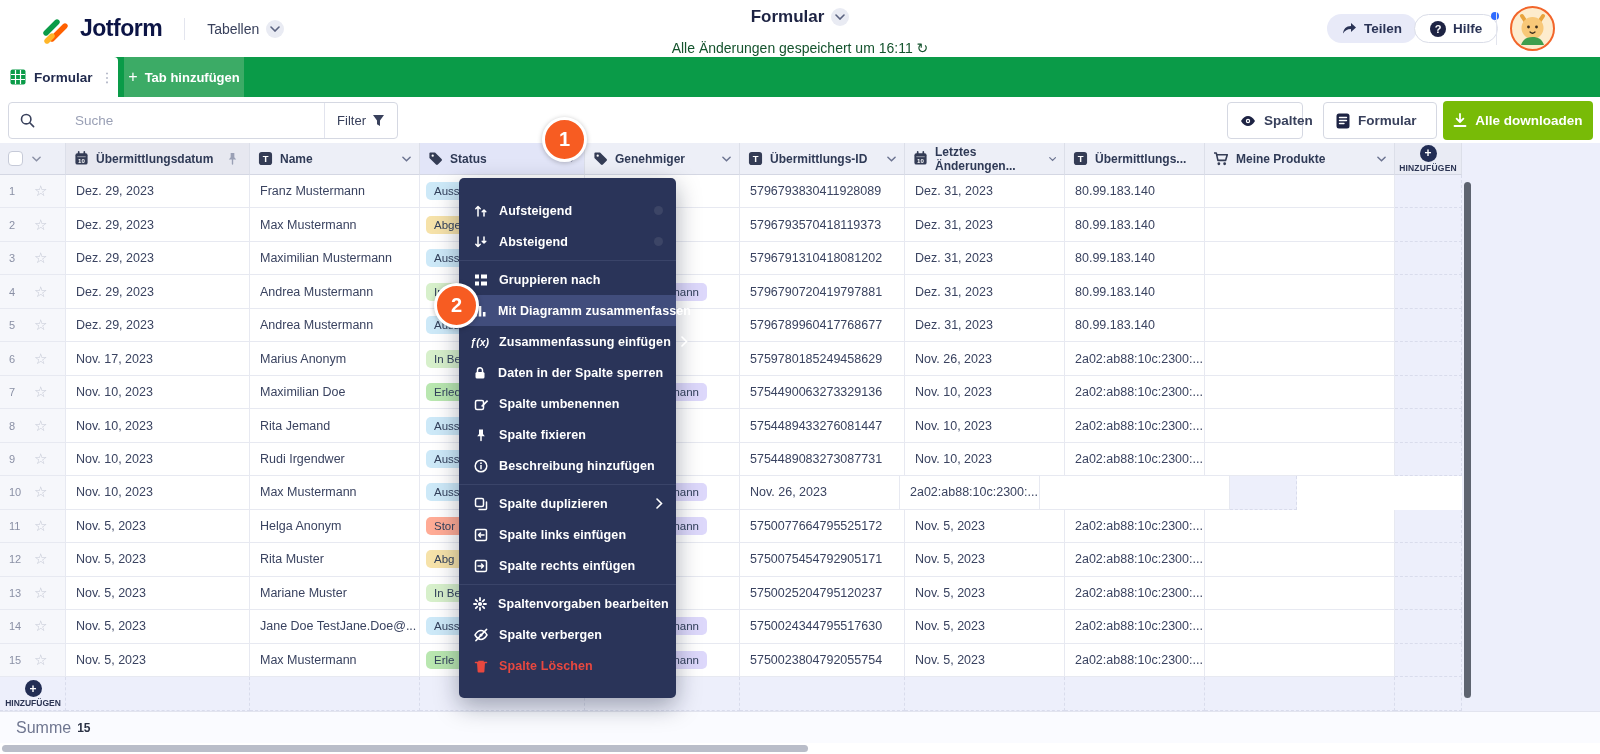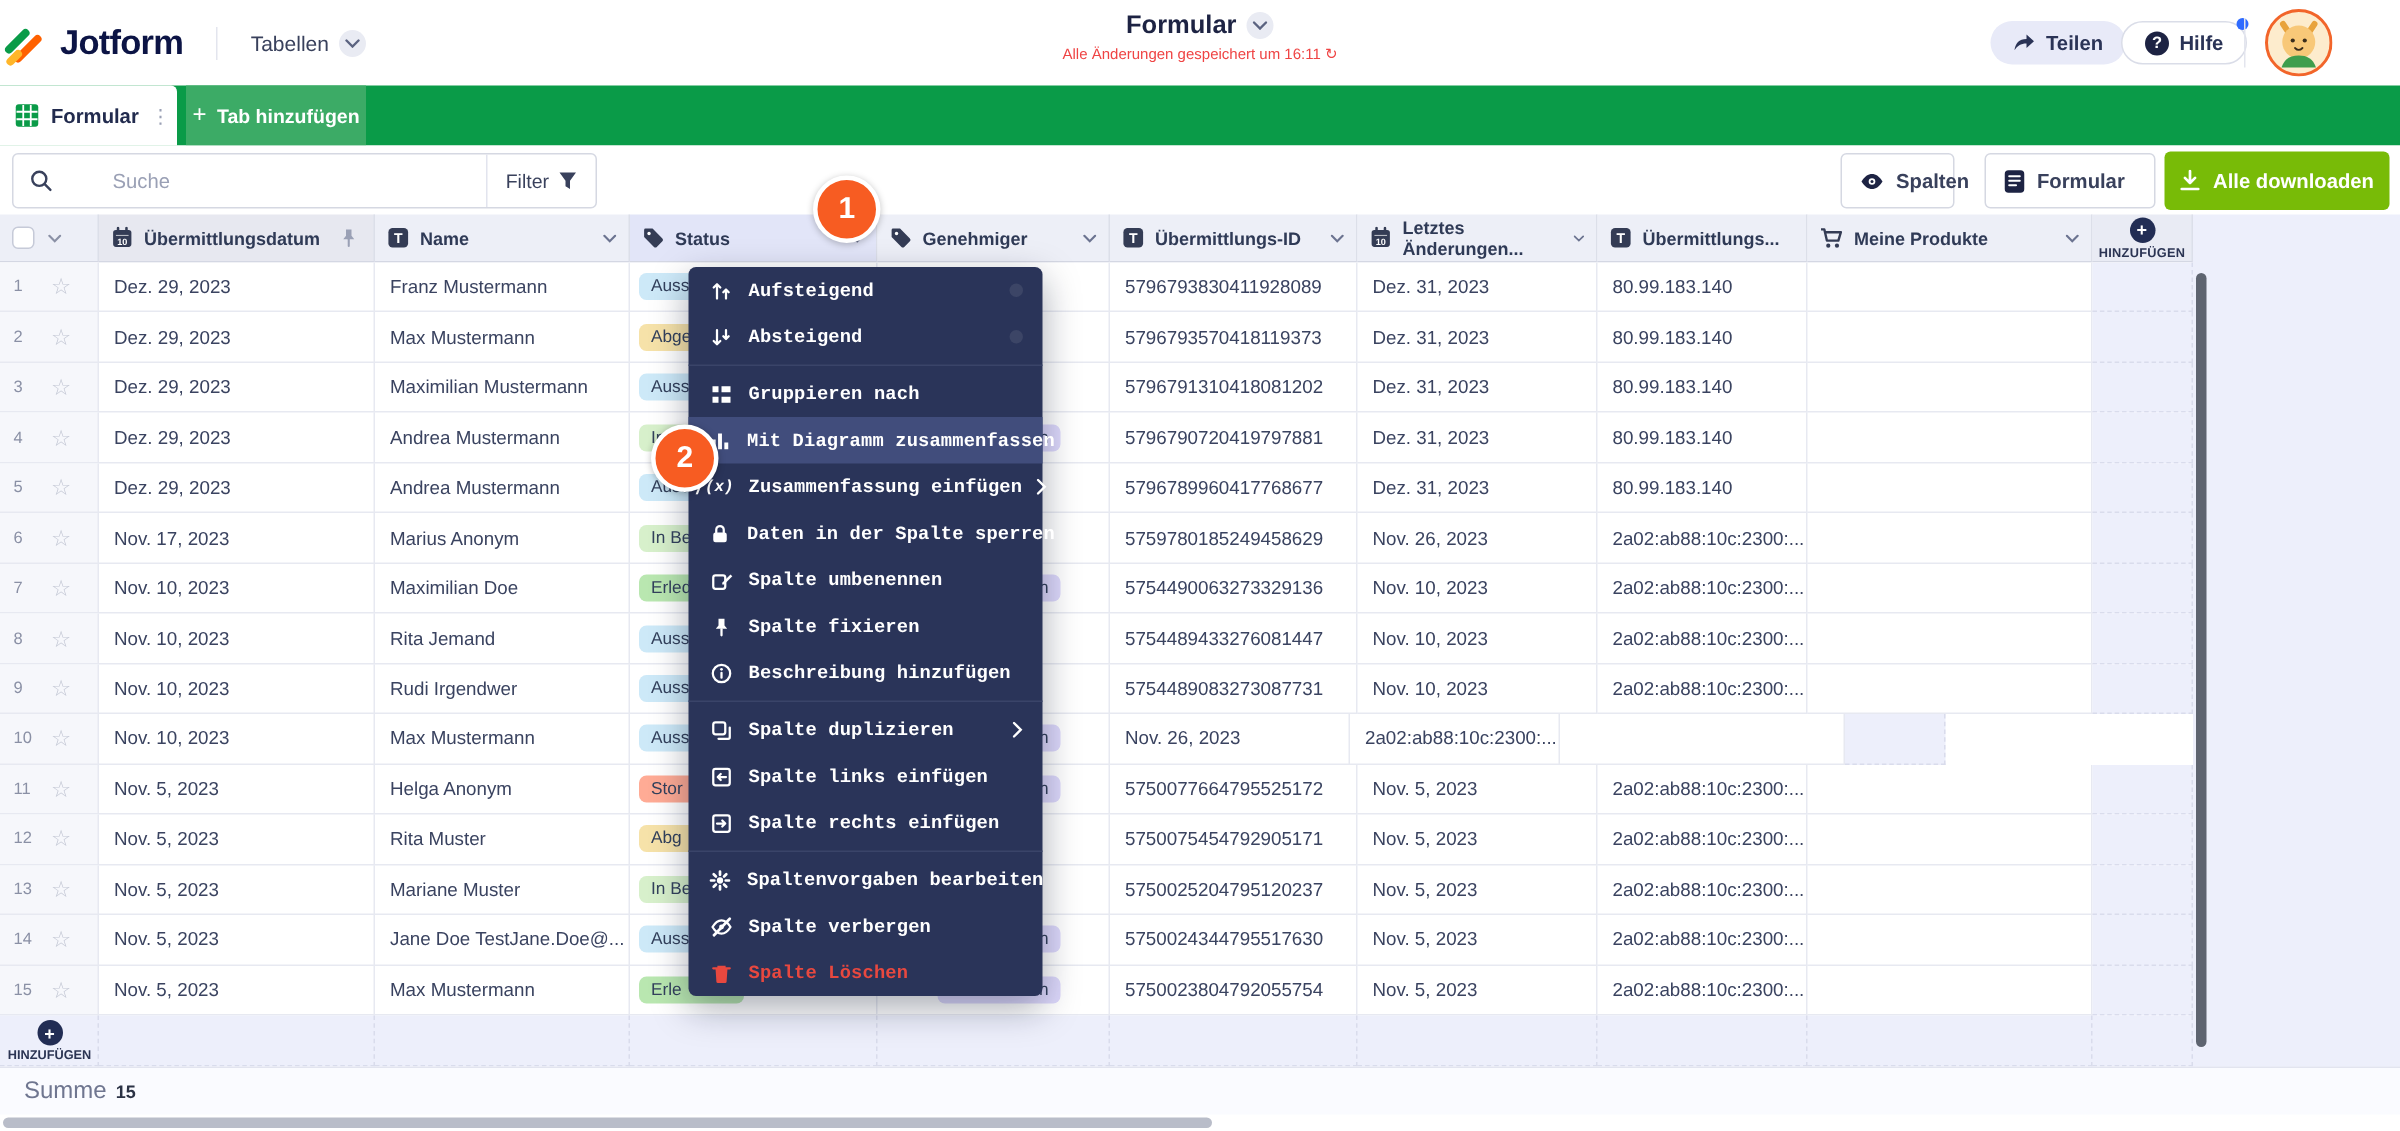--- a/index.html
+++ b/index.html
@@ -3,28 +3,28 @@
 <meta charset="utf-8">
 <style>
   * { margin:0; padding:0; box-sizing:border-box; }
   html,body { width:1600px; height:754px; overflow:hidden;
     font-family:"Liberation Sans", sans-serif; background:#fff; color:#2b3453; }
   .abs { position:absolute; }
   #stage { position:relative; width:1600px; height:754px; }
 
   
   #topbar { left:0; top:0; width:1600px; height:57px; background:#fff; display:flex; align-items:center; }
-  .logo-wrap { display:flex; align-items:center; gap:10px; padding-left:3px; }
+  .logo-wrap { display:flex; align-items:center; gap:10px; padding-left:3px;margin-left:40px; }
   .logo-word { font-size:23px; font-weight:800; color:#0c1445; letter-spacing:-0.5px; }
   .top-divider { width:1px; height:22px; background:#e3e5ee; margin:0 12px; }
   .tabellen { display:flex; align-items:center; gap:7px; font-size:14px; color:#39415c; cursor:pointer; }
   .chev-circle { width:18px; height:18px; border-radius:50%; background:#e9ebf3; display:flex; align-items:center; justify-content:center; }
   #title-block { left:0; top:7px; width:1600px; text-align:center; pointer-events:none; }
   .doc-title { font-size:17px; font-weight:700; color:#1d2343; display:inline-flex; align-items:center; gap:7px; }
-  .autosave { font-size:10px; color:#ef4444; margin-top:3px; }
+  .autosave { font-size:14px; color:#14532d; margin-top:13px; }
   .pill { height:29px; border-radius:15px; display:flex; align-items:center; gap:7px; font-size:13.5px; font-weight:700; color:#2a3356; padding:0 15px; cursor:pointer; }
   #share-btn { left:1327px; top:14px; background:#e8eaf8; }
   #help-btn { left:1414px; top:14px; background:#fff; border:1px solid #dadde8; }
   .help-dot { position:absolute; right:-2px; top:-3px; width:8px; height:8px; border-radius:50%; background:#2f6bff; }
   #avatar { left:1510px; top:6px; width:45px; height:45px; }
   #topbar-vline { left:1496px; top:12px; width:1px; height:33px; background:#e3e5ee; }
 
   
   #tabbar { left:0; top:57px; width:1600px; height:40px; background:#0a9b48; }
   .tab-active { position:absolute; left:0; top:0; width:118px; height:40px; background:#fff; border-radius:0 4px 0 0;
@@ -80,22 +80,22 @@
 
   #tfooter { left:0; top:711px; width:1600px; height:32px; background:#fafbff; border-top:1px solid #e2e4ef;
     display:flex; align-items:center; padding-left:16px; gap:6px; }
   .sum-lbl { font-size:16px; color:#6f7690; }
   .sum-val { font-size:12px; font-weight:700; color:#2b3245; }
 
   #vscroll { left:1464px; top:182px; width:7px; height:516px; background:#5e6470; border-radius:4px; }
   #hscroll { left:2px; top:745px; width:806px; height:7px; background:#b9bdc9; border-radius:4px; }
 
   
-  #ctxmenu { left:459px; top:178px; width:236px; background:#2a3459; border-radius:5px; z-index:50;
-    box-shadow:0 8px 24px rgba(10,16,40,.35); padding:0 0;font-family:Liberation Mono, monospace; }
+  #ctxmenu { left:459px; top:178px; width:217px; background:#2a3459; border-radius:5px; z-index:50;
+    box-shadow:0 8px 24px rgba(10,16,40,.35); padding:17px 0; }
   .mi { height:31px; display:flex; align-items:center; gap:10px; padding:0 13px; cursor:pointer; }
   .mi .ic { width:17px; display:flex; justify-content:flex-end; color:#fff; }
   .mi .lab { flex:1; font-size:12.5px; font-weight:700; color:#fff; letter-spacing:0.1px; white-space:nowrap; }
   .mi.hl { background:#414d7c; }
   .mi.danger .lab { color:#e8483f; }
   .mi.danger .ic { color:#e8483f; }
   .mi-divider { height:1px; background:#3a4469; margin:3px 0; }
   .toggle-dot { width:9px; height:9px; border-radius:50%; background:#3c4566; }
   .fxtxt { font-style:italic; font-size:10.5px; font-weight:700; color:#fff; }
 

